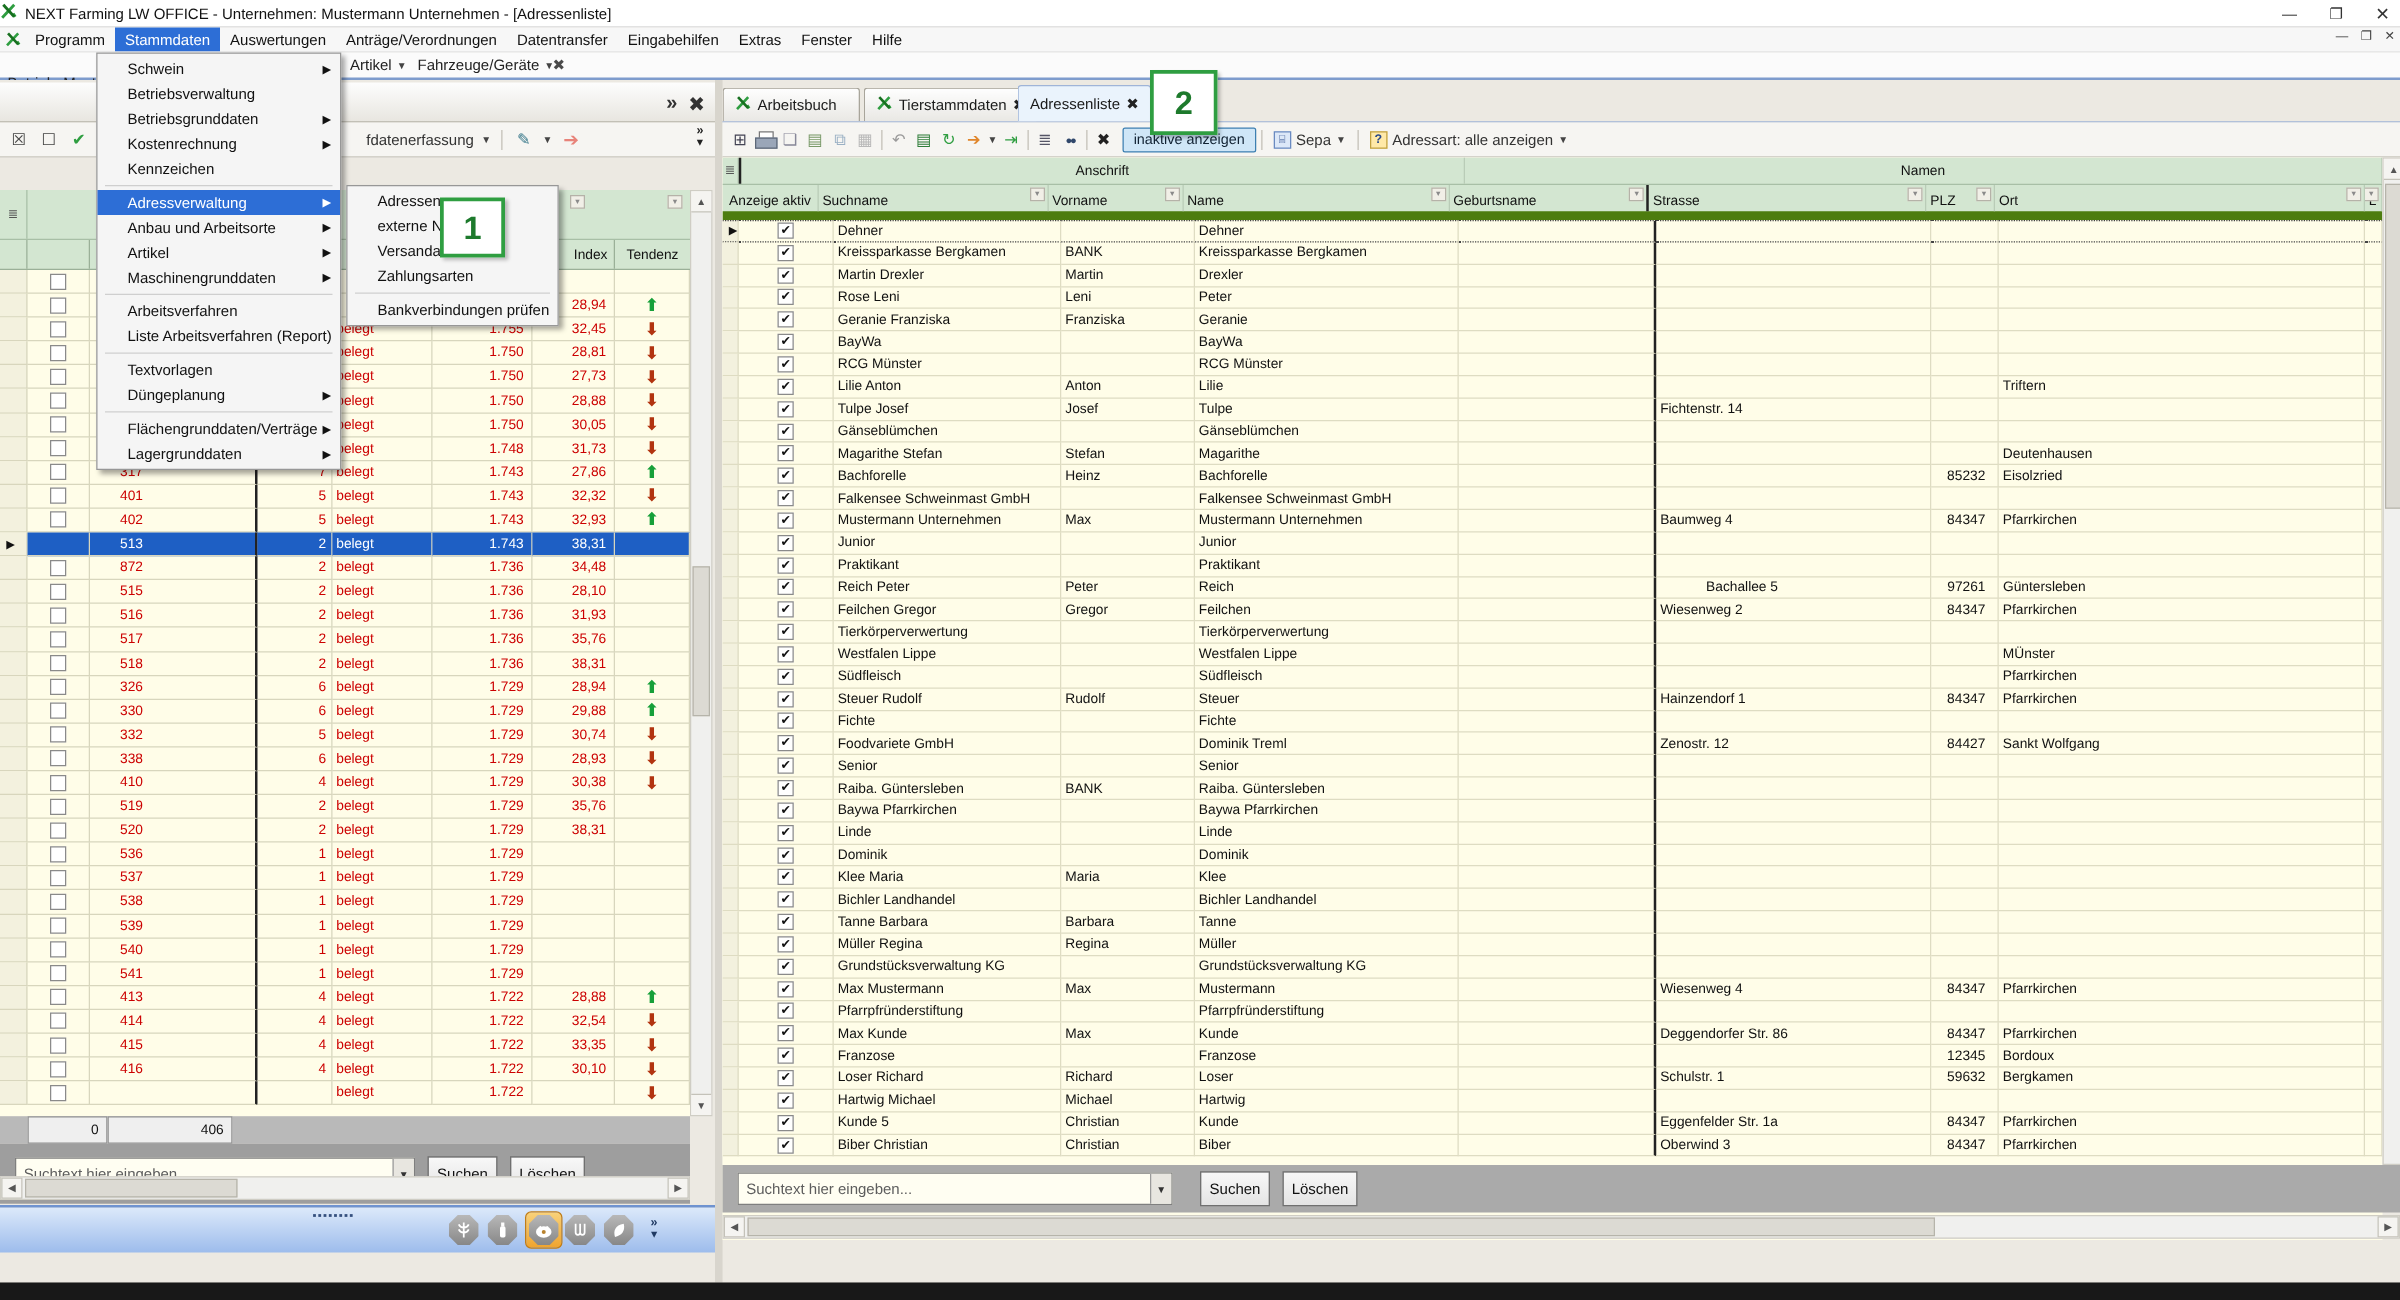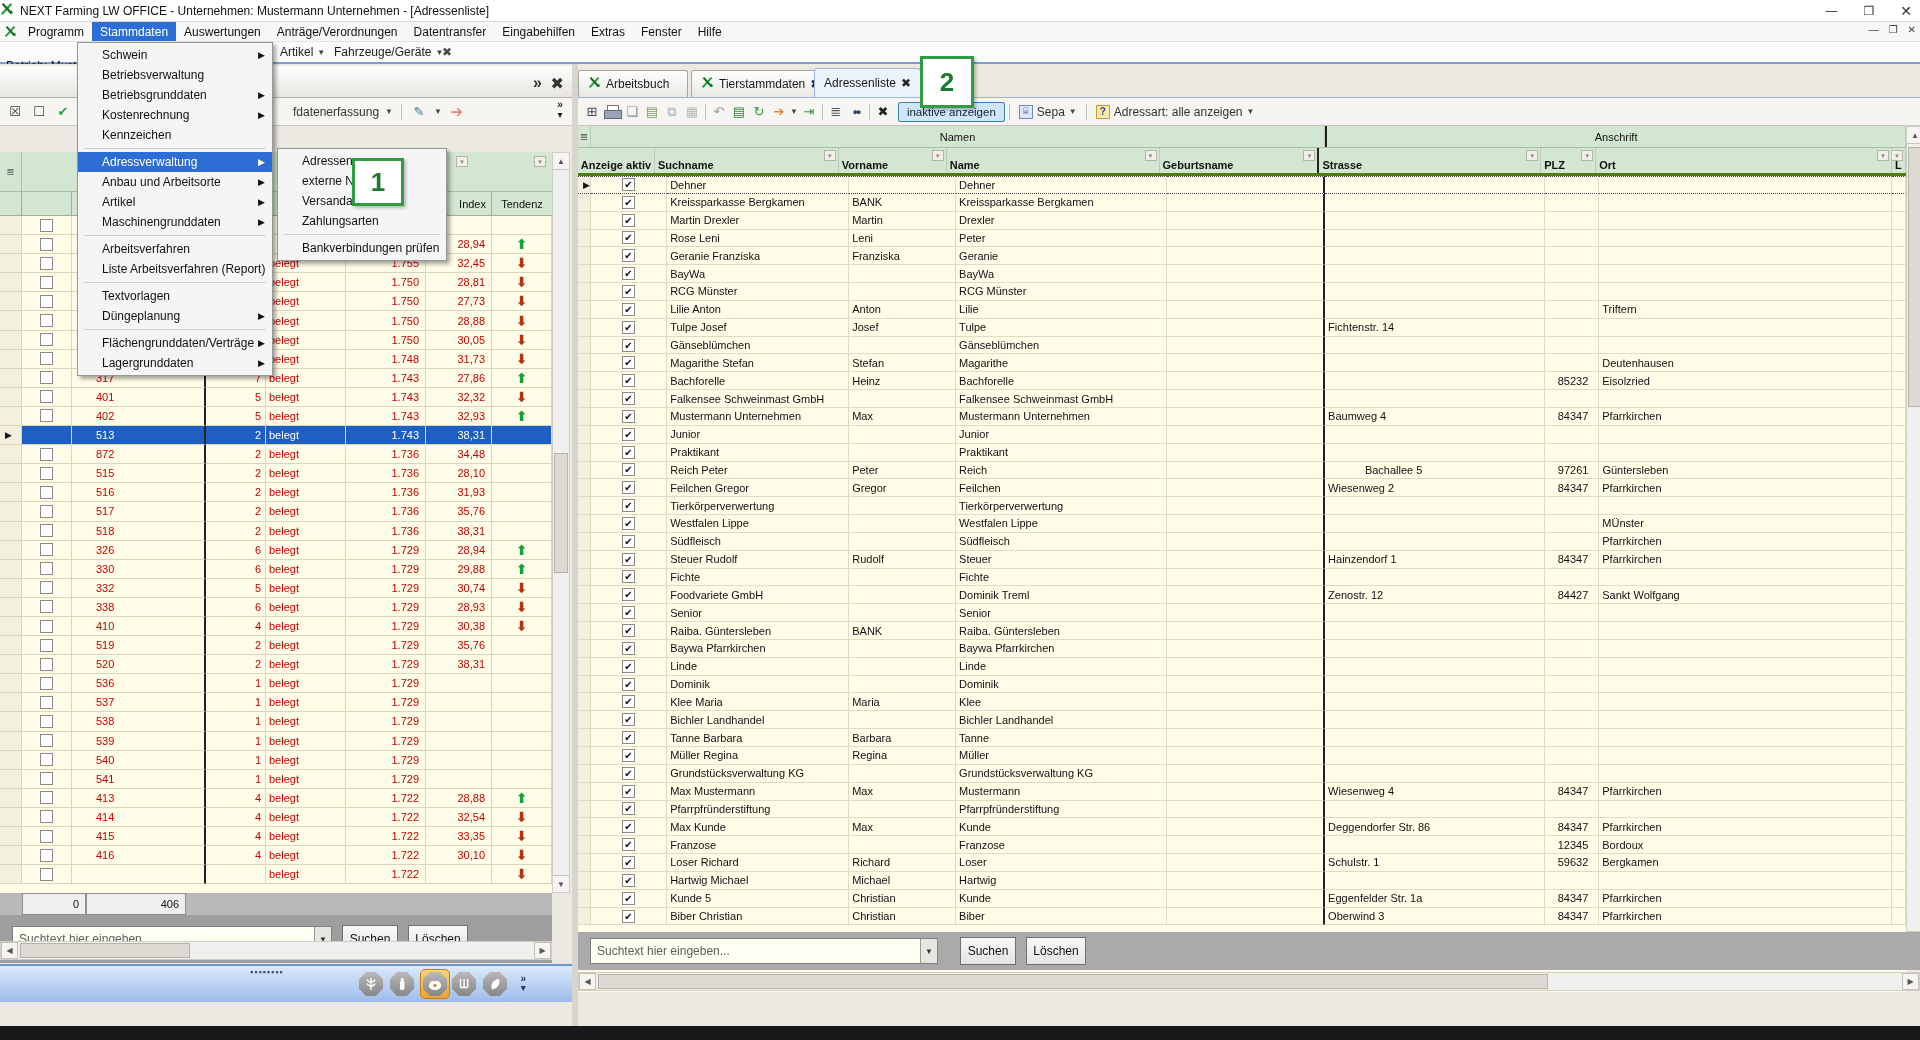--- a/index.html
+++ b/index.html
@@ -84,21 +84,21 @@
   .tab.active{background:#eaf3fc;border-color:#9fb4d8;height:29px;}
   .tabx{font-weight:bold;font-size:12px;color:#222;}
   #rp-tools{left:0;top:34px;width:1342px;height:28px;background:#f6f5f2;border-bottom:1px solid #c9c6bd;display:flex;align-items:center;gap:2px;padding-left:5px;font-size:12px;color:#333;}
   .toggle-btn{height:20px;padding:0 8px;background:#cfe6f7;border:1px solid #3c7fb1;border-radius:2px;display:flex;align-items:center;font-size:11.5px;color:#123;}
   .labelbtn{display:flex;align-items:center;gap:4px;padding:0 5px;height:20px;}
   .mini-ic{width:14px;height:14px;display:flex;align-items:center;justify-content:center;font-size:11px;}
   
   #rgrid{left:0;top:62px;width:1328px;height:866px;background:#fffde8;overflow:hidden;position:absolute;}
   .rghdr{display:flex;background:#d3e6d1;font-size:11px;color:#111;}
   .rg-group{height:22px;border-bottom:1px solid #a8bfa6;}
-  .rg-cols{height:28px;border-bottom:3px solid #4d7c0f;font-weight:bold;}
+  .rg-cols{height:28px;border-bottom:7px solid #4d7c0f;}
   .rg-group>div,.rg-cols>div{border-right:1px solid #b9ccb7;position:relative;display:flex;align-items:flex-end;padding:2px 3px;overflow:hidden;white-space:nowrap;}
   .rrow{height:17.857px;display:flex;font-size:11px;color:#111;background:#fffde8;}
   .rrow>div{border-right:1px solid #dedcc2;border-bottom:1px solid #dedcc2;display:flex;align-items:center;padding:0 3px;overflow:hidden;white-space:nowrap;}
   .rrow.focused>div{border-top:1px dotted #444;border-bottom:1px dotted #444;}
   .rc-center{justify-content:center;}
   .rc-right{justify-content:flex-end;padding-right:10px !important;}
   #rsearch{left:0;top:868px;width:1342px;height:38px;background:#aaaaaa;}
   
   #stamm-menu{left:77px;top:42px;width:196px;background:#f5f5f5;border:1px solid #979797;box-shadow:3px 3px 4px rgba(0,0,0,.35);z-index:50;font-size:12px;color:#111;padding:2px 0;}
   .pm-item{height:20px;display:flex;align-items:center;padding-left:24px;position:relative;}
@@ -810,25 +810,25 @@
         <span class="mini-ic" style="background:#ffe9a8;border:1px solid #c0a040;color:#2a4a8a;font-weight:bold;font-size:10px;">?</span>
         <span>Adressart: alle anzeigen</span>
         <span class="caret">▼</span>
       </div>
     </div>
   <div id="rgrid">
     <div class="rghdr rg-group" id="r-group">
         <div style="width: 13px; justify-content: center; align-items: center;">
           <span class="colchooser">≣</span>
         </div>
+        <div style="width: 587px; justify-content: center; align-items: center; border-left: 2px solid rgb(34, 34, 34);">
+          <span>Anschrift</span>
+        </div>
         <div style="width: 742px; justify-content: center; align-items: center;">
           <span>Namen</span>
-        </div>
-        <div style="width: 587px; justify-content: center; align-items: center; border-left: 2px solid rgb(34, 34, 34);">
-          <span>Anschrift</span>
         </div>
       </div>
     <div class="rghdr rg-cols" id="r-cols">
         <div style="width: 77px; justify-content: center;">
           <span>Anzeige aktiv</span>
         </div>
         <div style="width: 184px;">
           <span>Suchname</span>
           <span class="filter-ic" style="right: 2px; top: 2px;">▼</span>
         </div>

